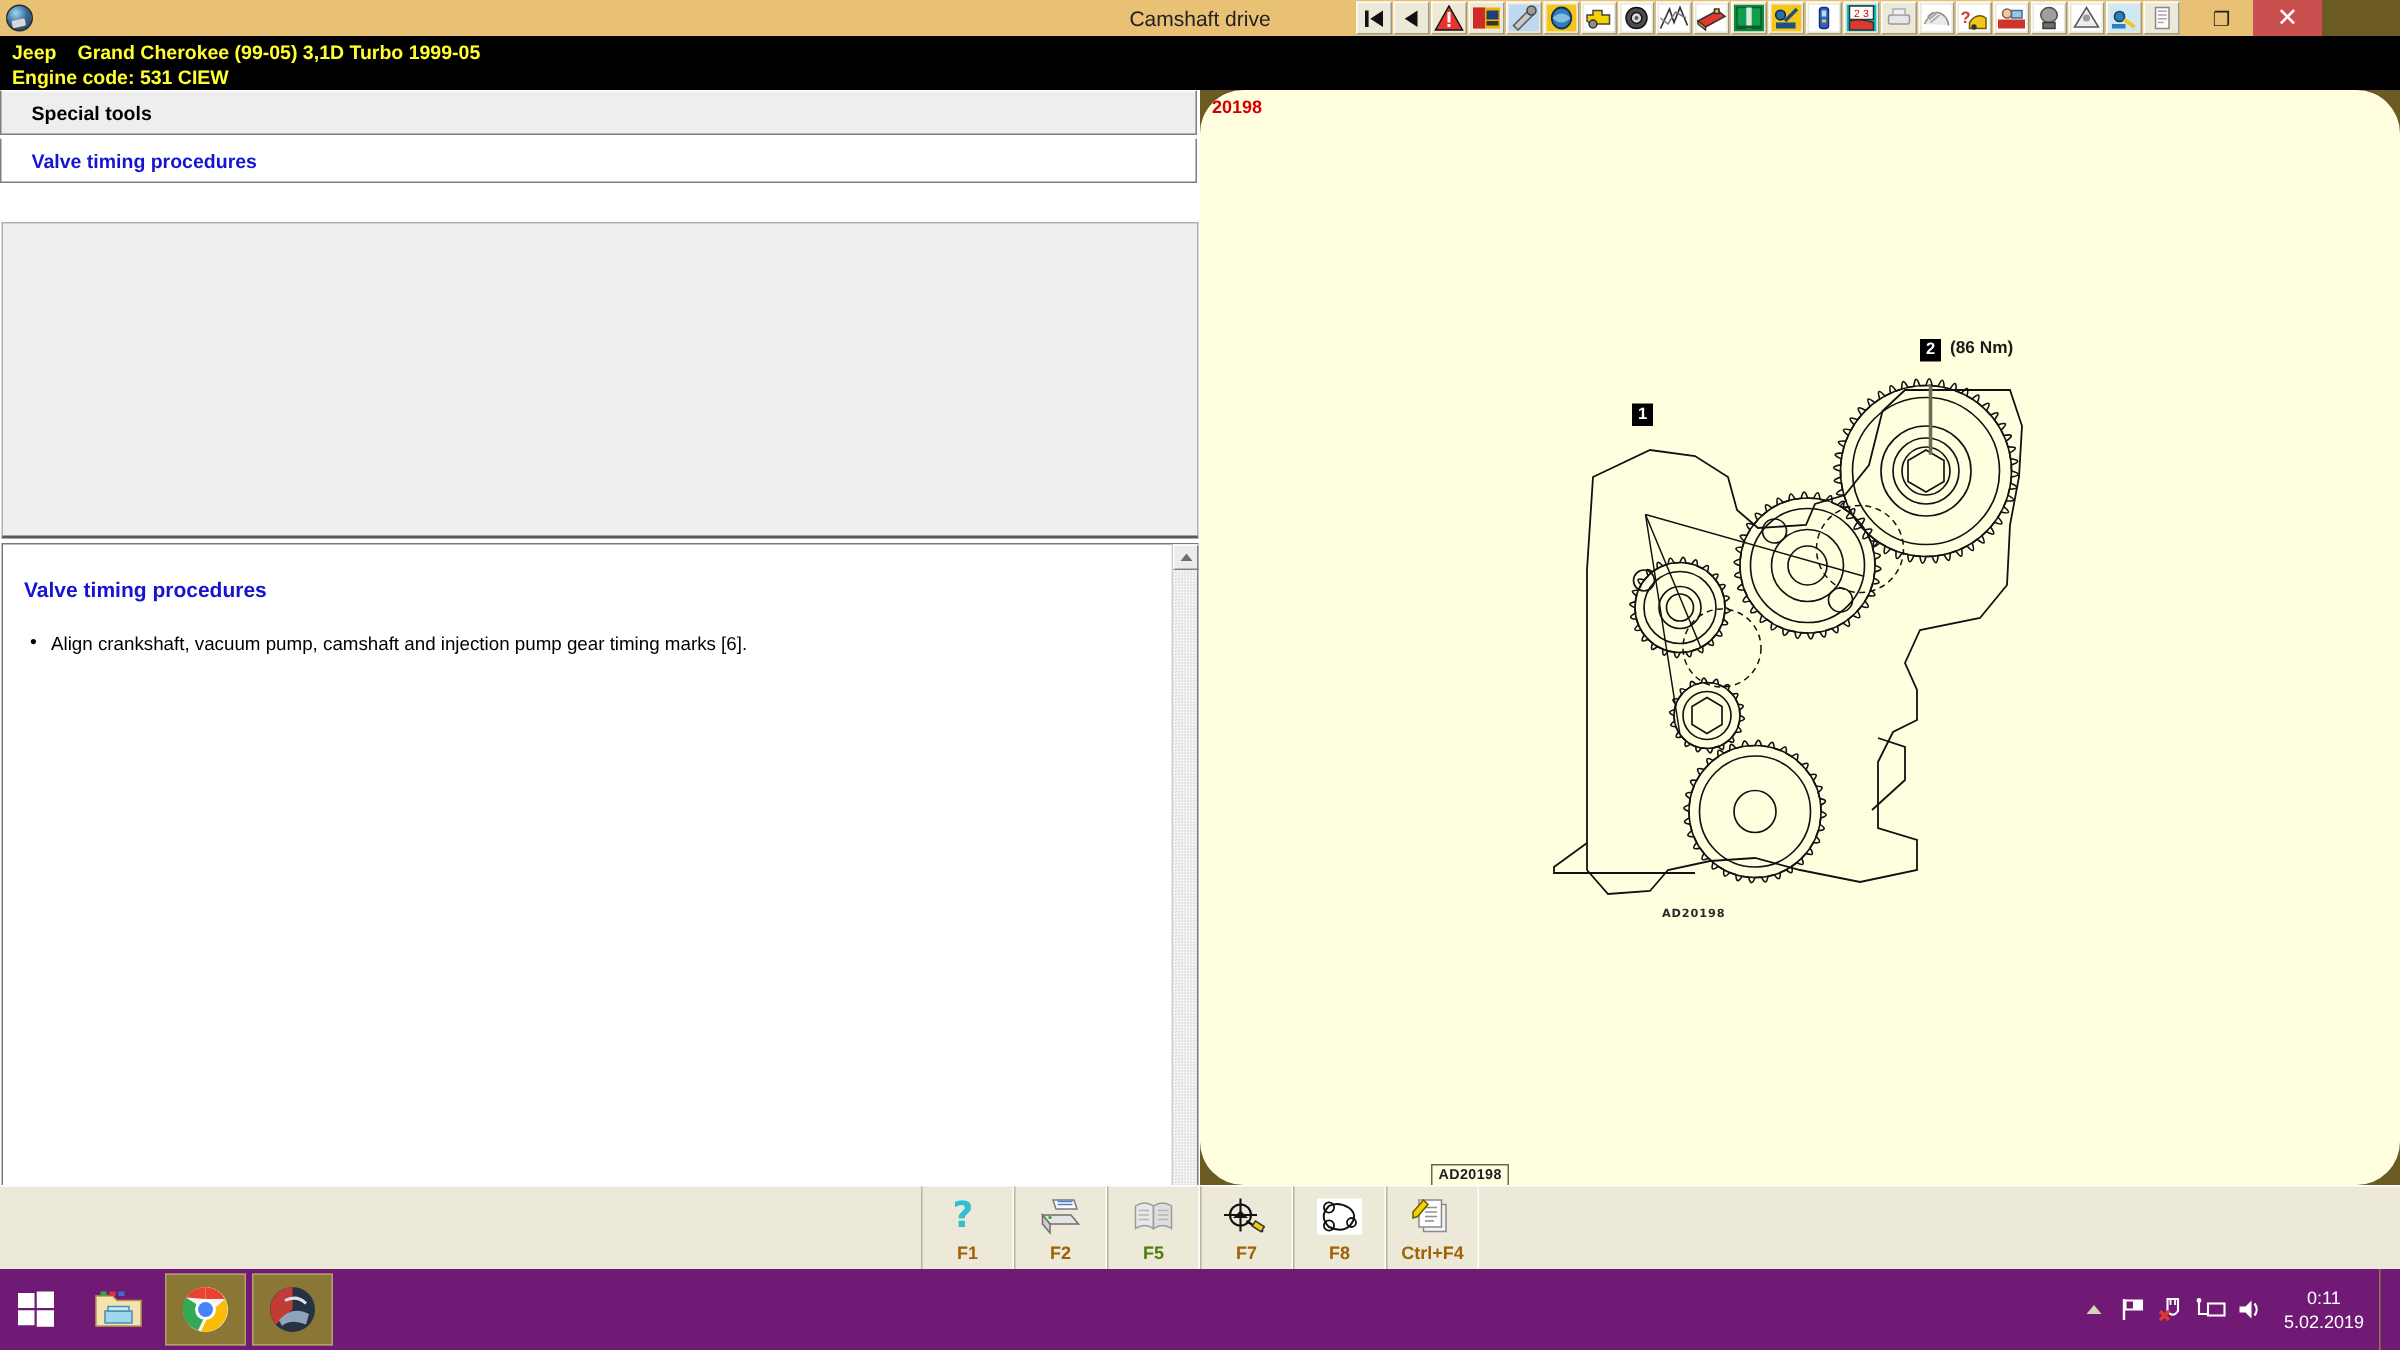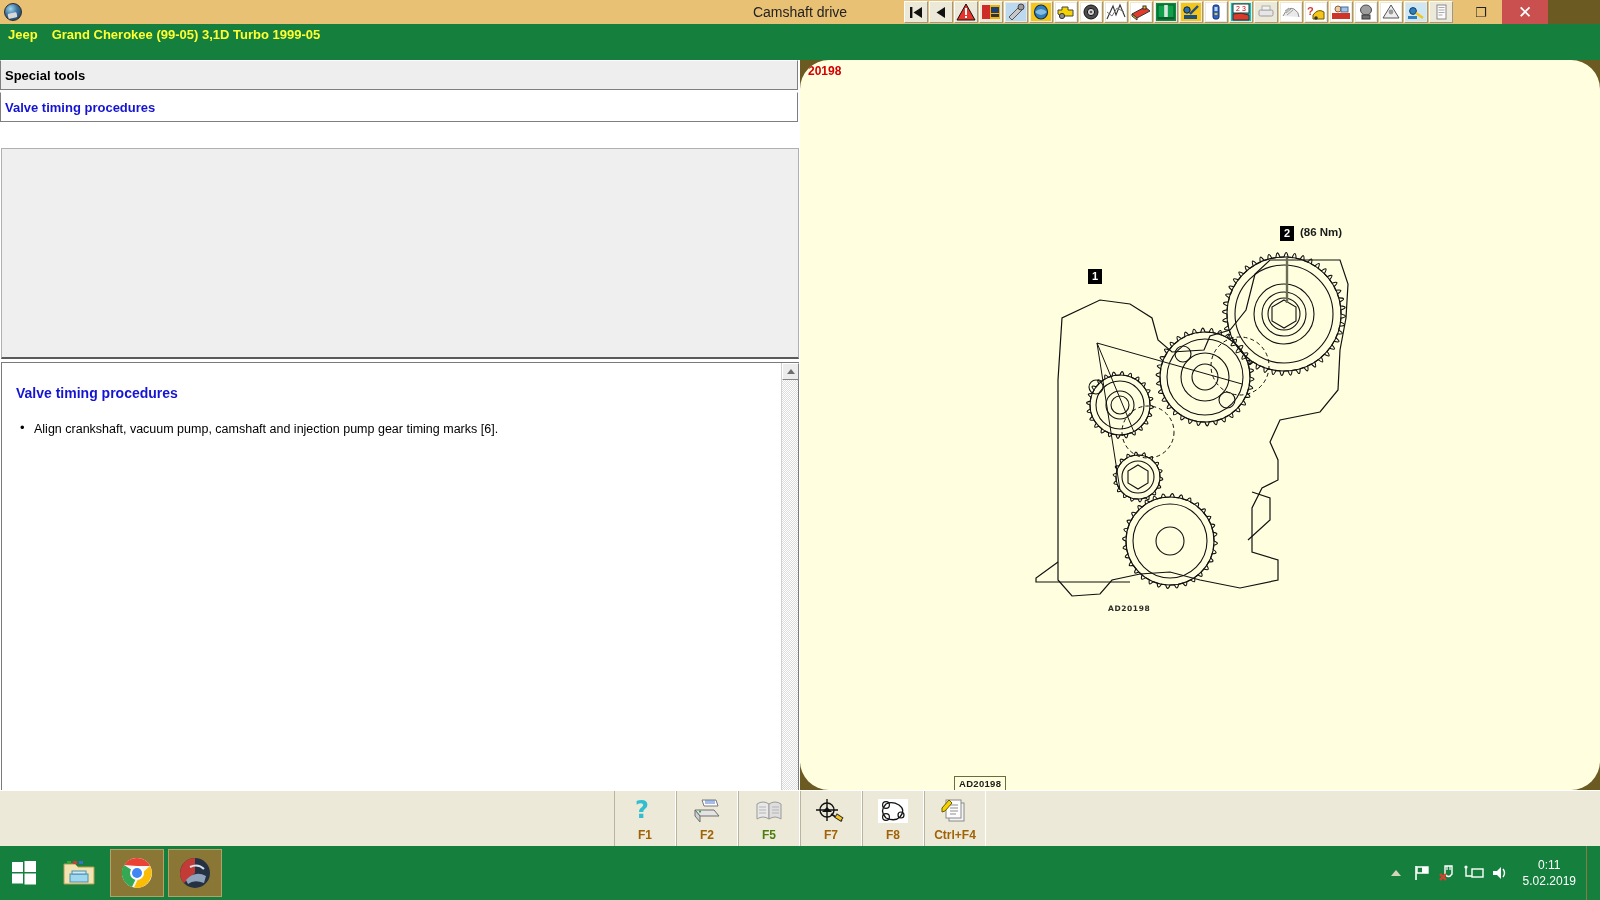--- a/index.html
+++ b/index.html
@@ -51,39 +51,39 @@
   }
   #btn-close {
     width:46px; height:24px; background:#c9504e;
     display:flex; align-items:center; justify-content:center;
     color:#fff; font-size:17px; font-family:"DejaVu Sans", sans-serif;
   }
 
   
   #veh-header {
     position:absolute; left:0; top:24px; width:1600px; height:36px;
-    background:#15803d; color:#ffff33;
+    background:#000000; color:#ffff33;
     font-weight:bold; font-size:13px;
     padding:2px 0 0 8px;
     line-height:17px;
   }
   #veh-line1 span.sp { display:inline-block; width:14px; }
 
   
   #left {
     position:absolute; left:0; top:60px; width:800px; height:730px;
     background:#ffffff;
   }
   .navbar {
     height:30px; background:#eeeeee;
     border:1px solid #7f7f7f;
     border-top:1px solid #ffffff;
     margin:0 2px 2px 0;
     display:flex; align-items:center;
-    padding-left:4px;
+    padding-left:20px;
     font-size:13px; font-weight:bold; color:#000;
   }
   .navbar.nav0 { margin-top:0; }
   .navbar.active { background:#ffffff; color:#1414d2; border-bottom:1px solid #7f7f7f; }
 
   #blank-pane {
     position:absolute; left:1px; top:88px; width:798px; height:211px;
     background:#efefef;
     border:1px solid #b0b0b0;
     border-bottom:2px solid #5a5a5a;
@@ -159,21 +159,21 @@
     display:flex; flex-direction:column; align-items:center; justify-content:flex-start;
     padding-top:5px;
   }
   .fnkey .glyph { height:30px; display:flex; align-items:center; justify-content:center; }
   .fnkey .lbl { font-size:12px; font-weight:bold; color:#a16207; margin-top:2px; }
   .fnkey.disabled .lbl { color:#4d7c0f;text-align:center; }
 
   
   #taskbar {
     position:absolute; left:0; top:846px; width:1600px; height:54px;
-    background:#15803d;
+    background:#701a75;
     display:flex; align-items:center;
   }
   #start-btn {
     width:48px; height:54px; display:flex; align-items:center; justify-content:center;
   }
   .tb-app {
     width:54px; height:48px; margin-left:4px;
     display:flex; align-items:center; justify-content:center;
   }
   .tb-app.active { background:#8a7736; border:1px solid #b3a169; }
@@ -358,20 +358,24 @@
   </div>
   <div id="winbtns">
     <div id="btn-restore">❐</div>
     <div id="btn-close">✕</div>
   </div>
 </div>
 
 <div id="veh-header">
   <div id="veh-line1">
     <span>Jeep</span><span class="sp"></span><span>Grand Cherokee (99-05) 3,1D Turbo 1999-05</span>
+  </div>
+  <div id="veh-line2">
+    <span>Engine code:</span>
+    <span>531 CIEW</span>
   </div>
 </div>
 
 <div id="left">
   <div class="navbar nav0">
     <span>Special tools</span>
   </div>
   <div class="navbar active">
     <span>Valve timing procedures</span>
   </div>

